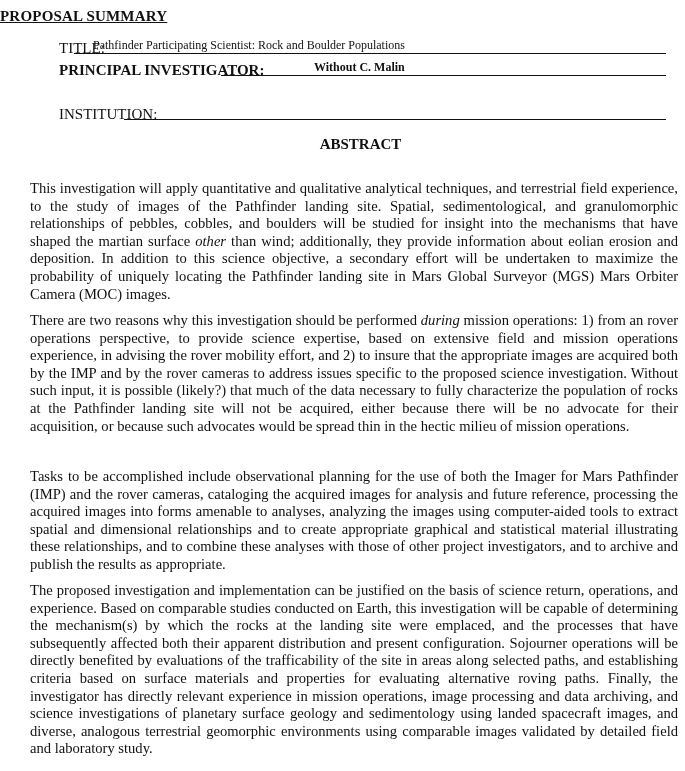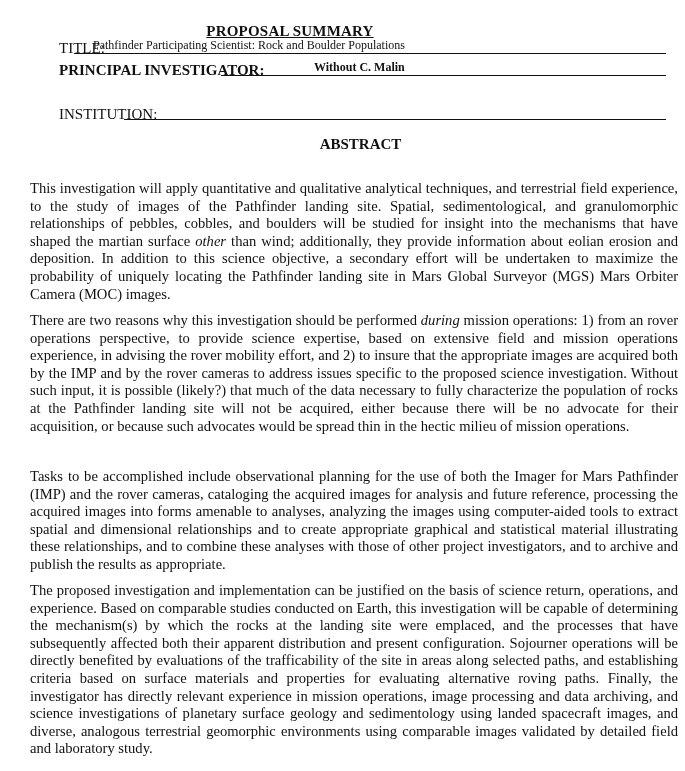--- a/index.html
+++ b/index.html
@@ -2,22 +2,22 @@
 <html><head>
   <meta charset="utf-8">
   <style>
     html, body { margin: 0; padding: 0; background: #ffffff; }
     body {
       width: 685px; height: 771px; overflow: hidden; position: relative;
       font-family: "Liberation Serif", "DejaVu Serif", serif;
       color: #111111;
     }
     .doc-title {
-      position: absolute; left: 0; width: 580px; top: 23px;
-      text-align: center; font-weight: bold; font-size: 15px;
+      position: absolute; left: 0; width: 580px; top: 8px;
+      font-weight: bold; font-size: 15px;
       text-decoration: underline; letter-spacing: 0.2px;
     }
     .field-row {
       position: absolute; left: 18px; width: 648px; height: 20px;
       font-size: 15px; line-height: 20px; white-space: nowrap;
     }
     .field-label { position: absolute; left: 0; top: 0; margin-left: 41px; }
     .field-line {
       position: absolute; top: 15px; right: 0; height: 0;
       border-bottom: 1px solid #111;

